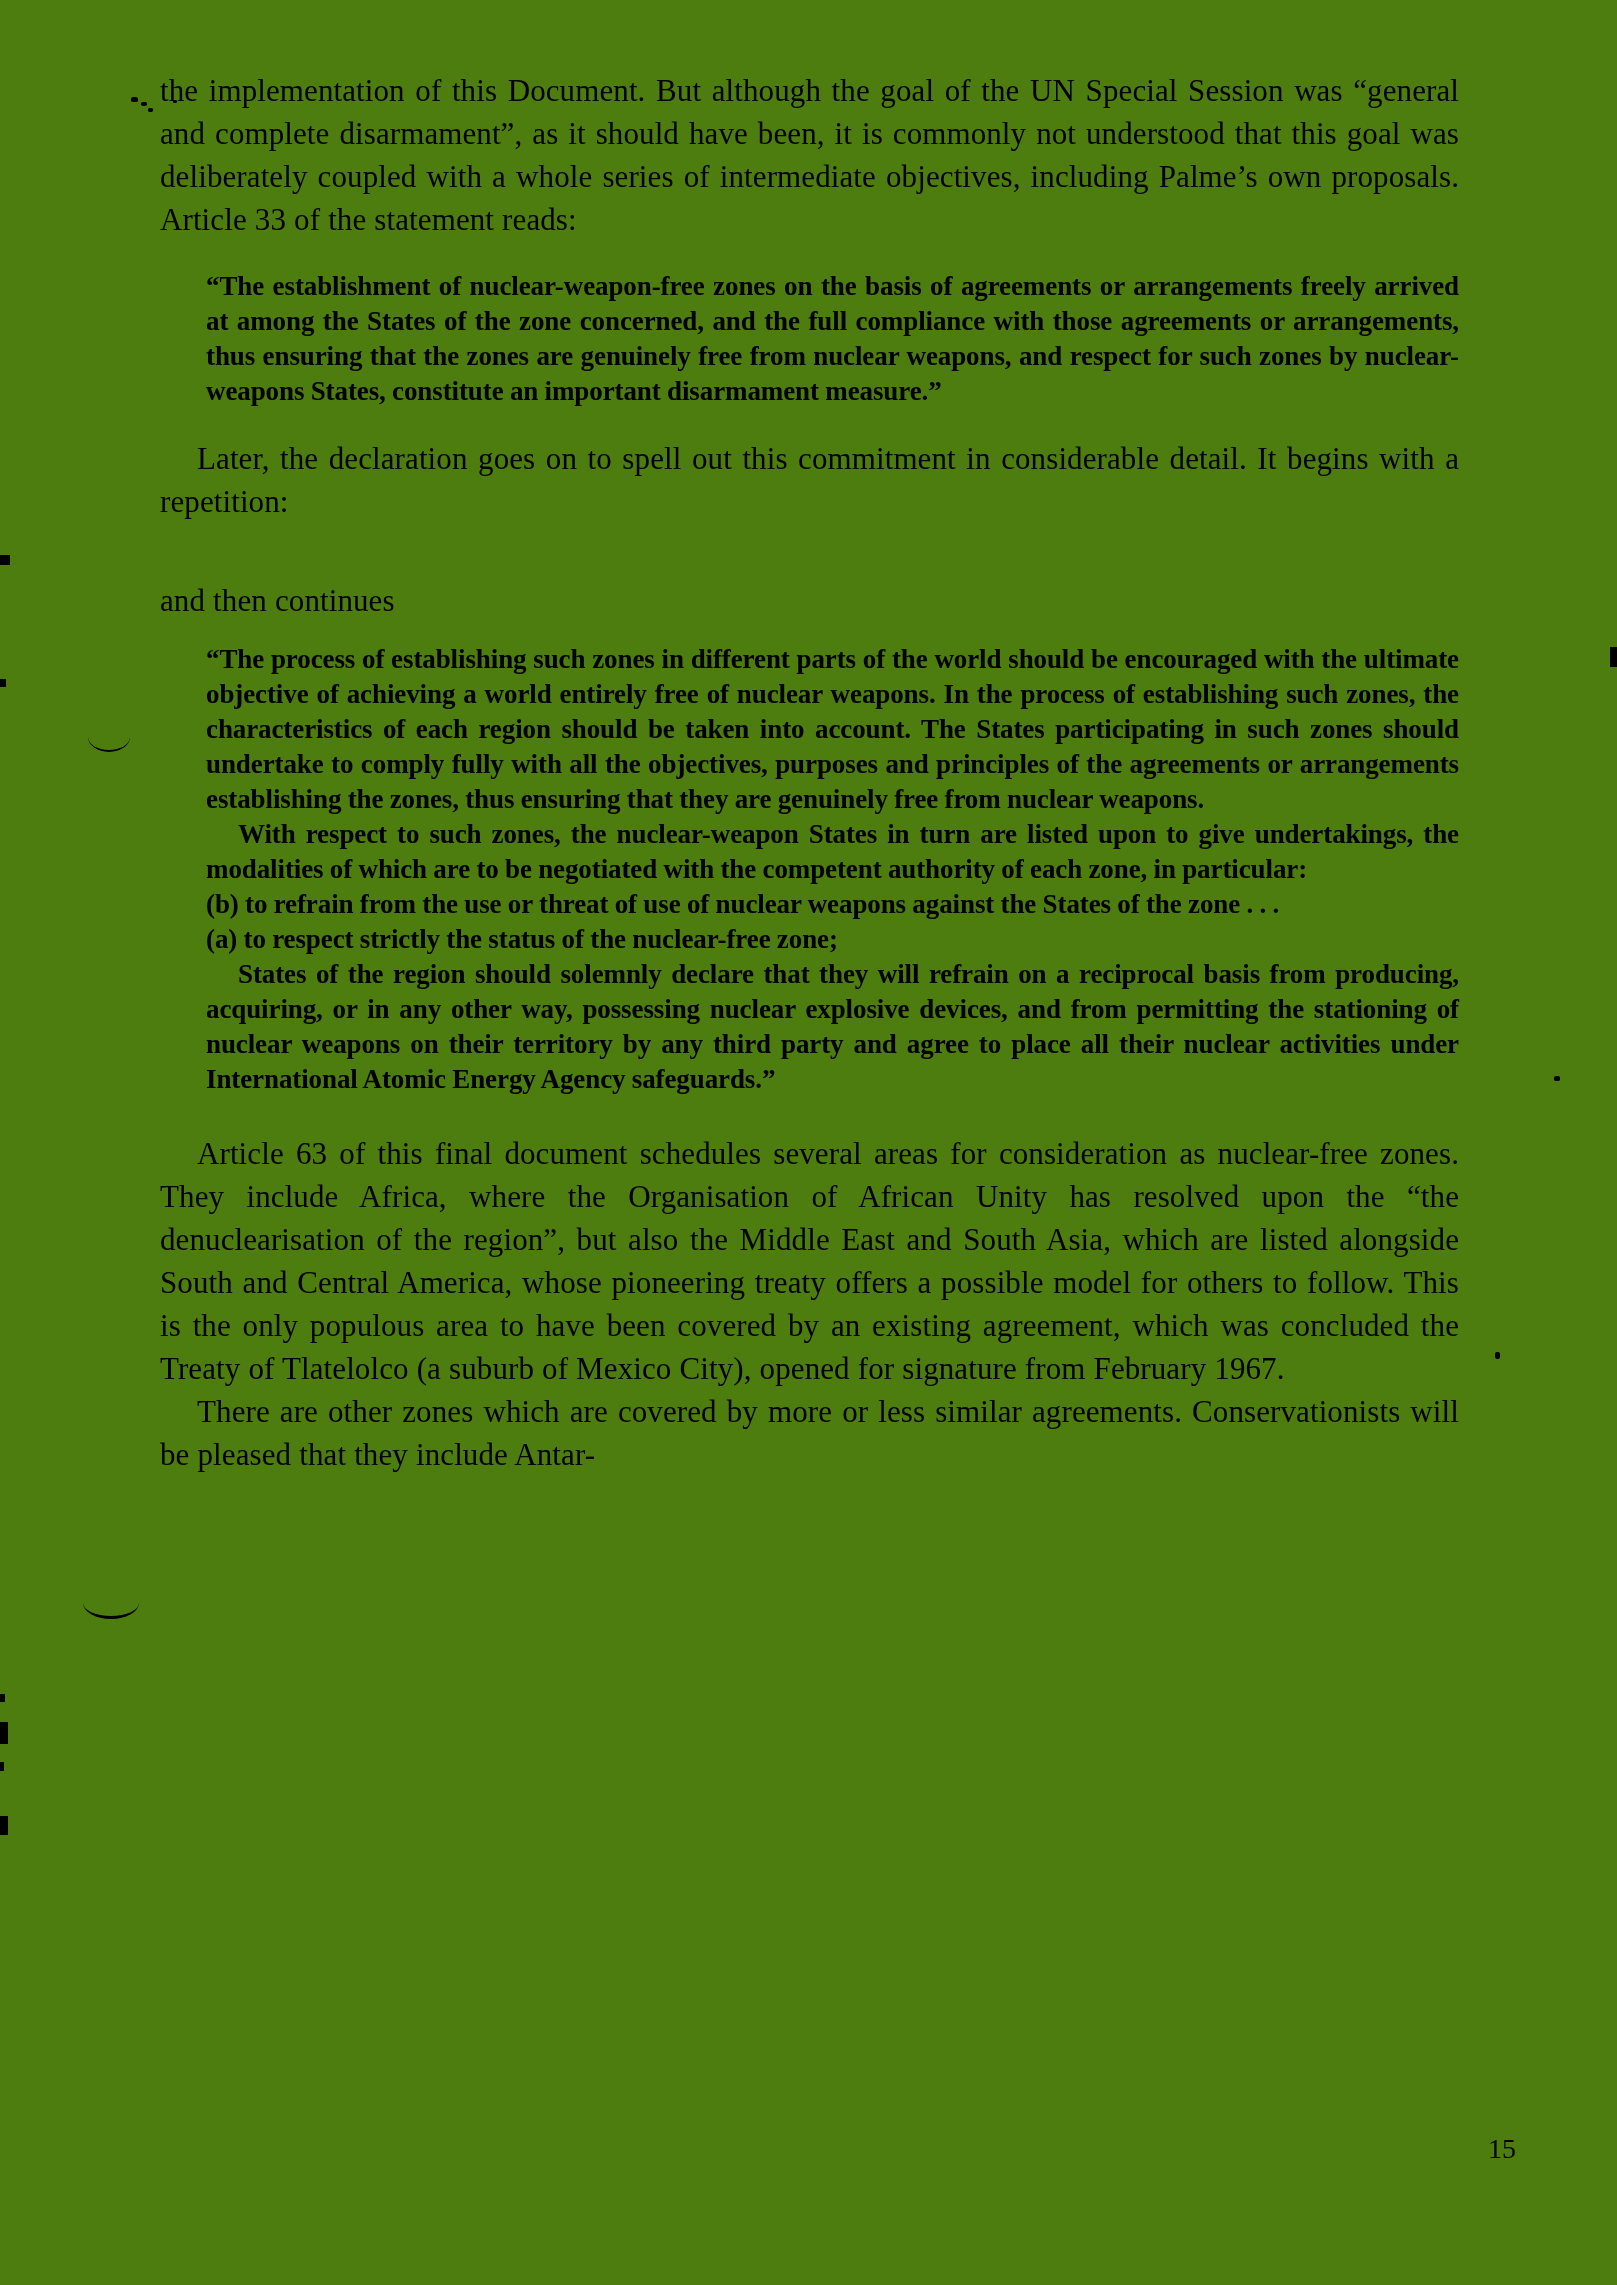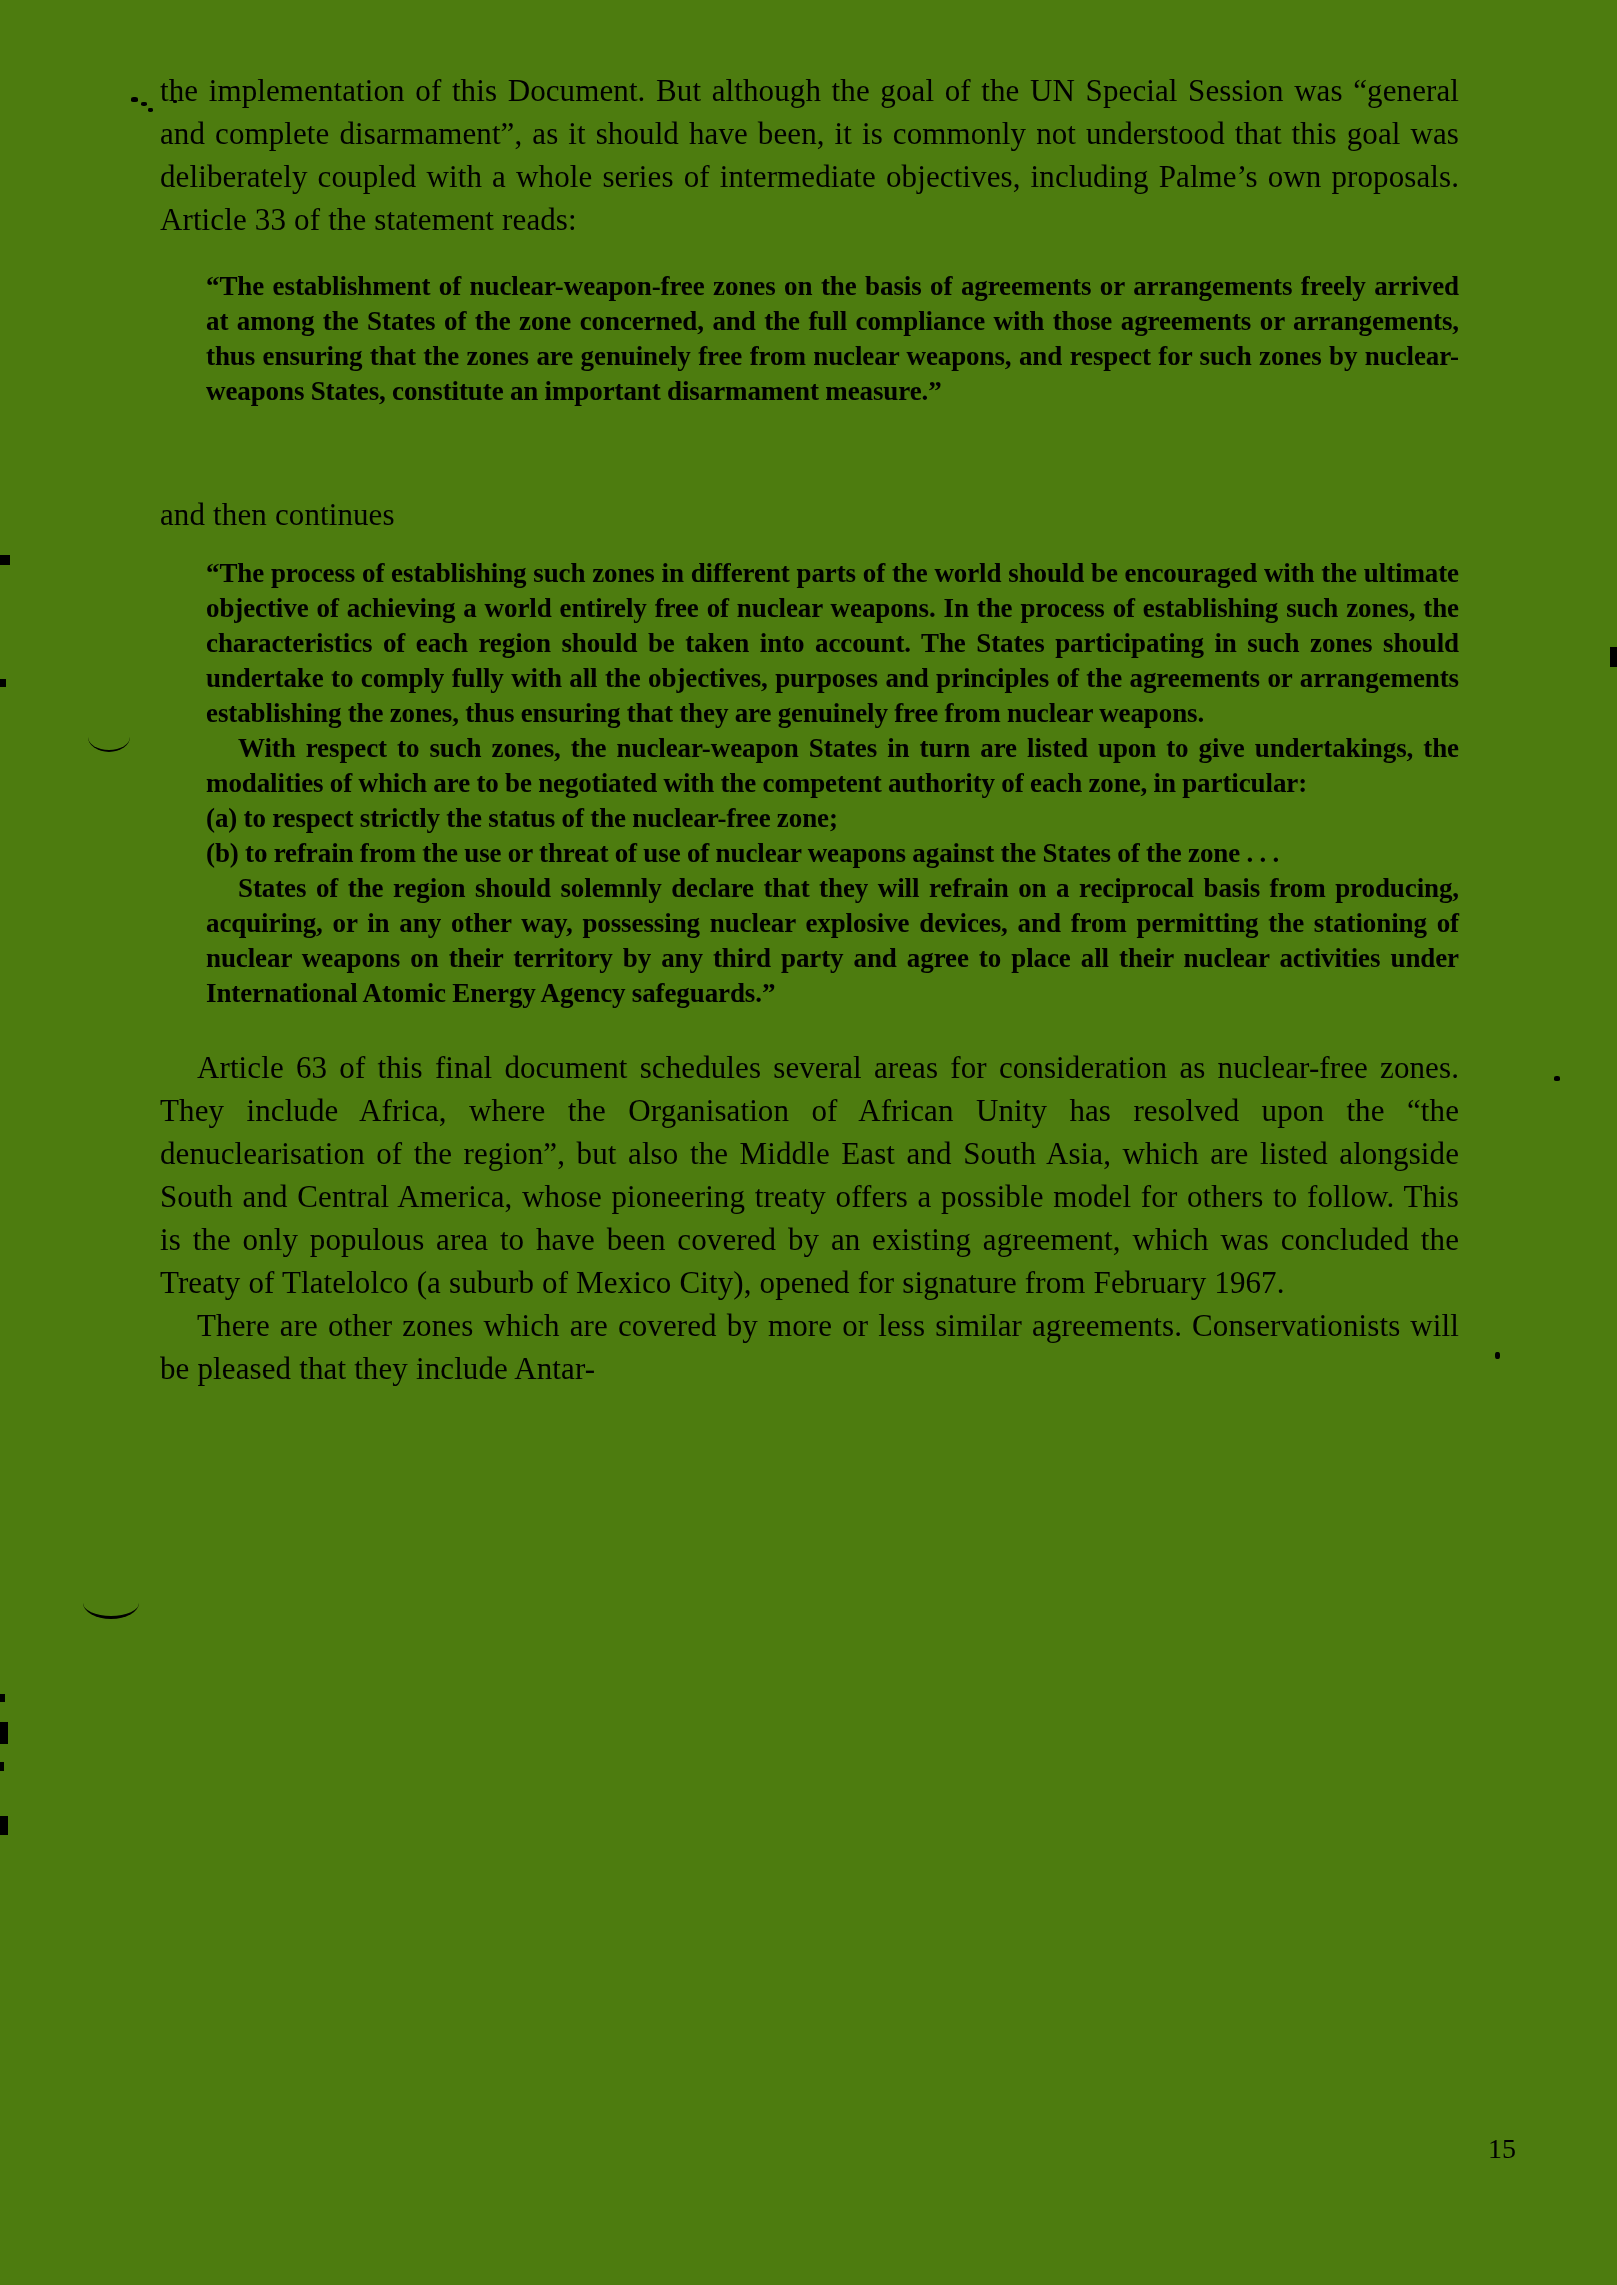--- a/index.html
+++ b/index.html
@@ -117,35 +117,36 @@
     <p class="body-p">the implementation of this Document. But although the goal of the UN Special Session was “general and complete disarmament”, as it should have been, it is commonly not understood that this goal was deliberately coupled with a whole series of intermediate objectives, including Palme’s own proposals. Article 33 of the statement reads:</p>
 
     <div class="gap-md"></div>
 
     <div class="quote">
       <p class="flush">“The establishment of nuclear-weapon-free zones on the basis of agreements or arrangements freely arrived at among the States of the zone concerned, and the full compliance with those agreements or arrangements, thus ensuring that the zones are genuinely free from nuclear weapons, and respect for such zones by nuclear-weapons States, constitute an important disarmament measure.”</p>
     </div>
 
     <div class="gap-md"></div>
 
+    <p class="body-p indent">Later, the declaration goes on to spell out this commitment in considerable detail. It begins with a repetition:</p>
 
     <div class="gap-md"></div>
 
 
     <div class="gap-md"></div>
 
     <p class="body-p">and then continues</p>
 
     <div class="gap-sm"></div>
 
     <div class="quote">
       <p class="flush">“The process of establishing such zones in different parts of the world should be encouraged with the ultimate objective of achieving a world entirely free of nuclear weapons. In the process of establishing such zones, the characteristics of each region should be taken into account. The States participating in such zones should undertake to comply fully with all the objectives, purposes and principles of the agreements or arrangements establishing the zones, thus ensuring that they are genuinely free from nuclear weapons.</p>
       <p class="run-in">With respect to such zones, the nuclear-weapon States in turn are listed upon to give undertakings, the modalities of which are to be negotiated with the competent authority of each zone, in particular:</p>
+      <p class="flush">(b) to refrain from the use or threat of use of nuclear weapons against the States of the zone . . .</p>
       <p class="flush">(a) to respect strictly the status of the nuclear-free zone;</p>
-      <p class="flush">(b) to refrain from the use or threat of use of nuclear weapons against the States of the zone . . .</p>
       <p class="run-in">States of the region should solemnly declare that they will refrain on a reciprocal basis from producing, acquiring, or in any other way, possessing nuclear explosive devices, and from permitting the stationing of nuclear weapons on their territory by any third party and agree to place all their nuclear activities under International Atomic Energy Agency safeguards.”</p>
     </div>
 
     <div class="gap-lg"></div>
 
     <p class="body-p indent">Article 63 of this final document schedules several areas for consideration as nuclear-free zones. They include Africa, where the Organisation of African Unity has resolved upon the “the denuclearisation of the region”, but also the Middle East and South Asia, which are listed alongside South and Central America, whose pioneering treaty offers a possible model for others to follow. This is the only populous area to have been covered by an existing agreement, which was concluded the Treaty of Tlatelolco (a suburb of Mexico City), opened for signature from February 1967.</p>
 
     <p class="body-p indent">There are other zones which are covered by more or less similar agreements. Conservationists will be pleased that they include Antar-</p>
 
   </div>

